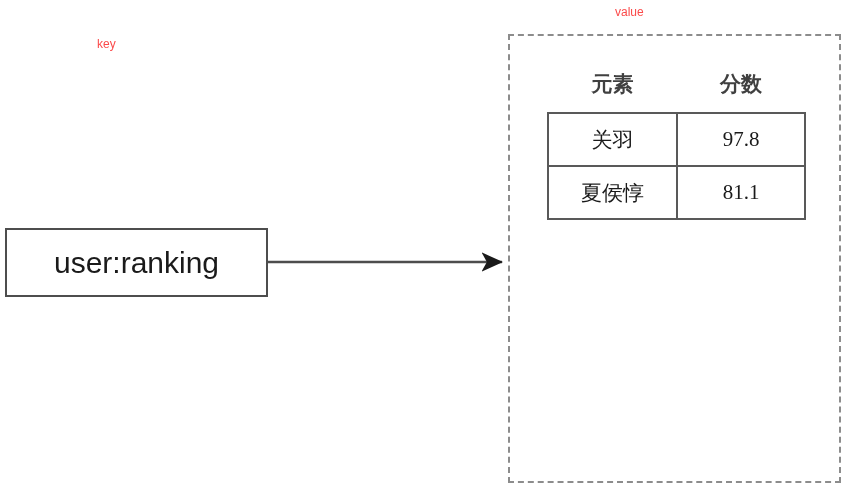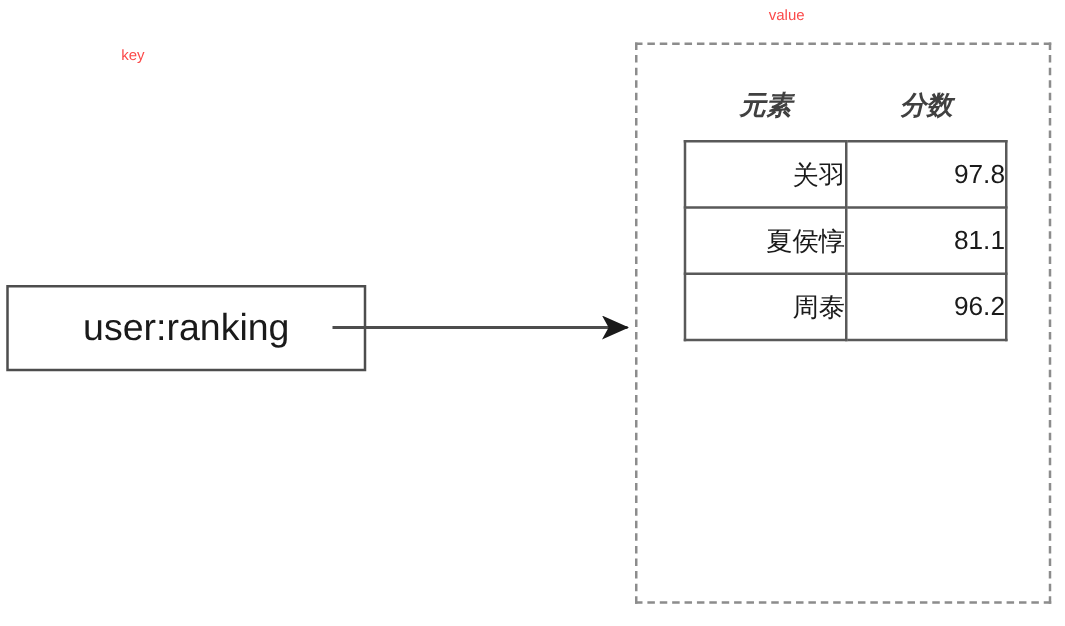--- a/index.html
+++ b/index.html
@@ -28,21 +28,21 @@
     white-space: nowrap;
   }
   #label-key   { left: 58px;  top: 38px; margin-left: 39px; }
   #label-value { left: 615px; top: 6px;  }
 
   
   #key-box {
     position: absolute;
     left: 5px;
     top: 228px;
-    width: 288px;
+    width: 263px;
     height: 69px;
     box-sizing: border-box;
     border: 2px solid #4d4d4d;
     background: #ffffff;
     display: flex;
     align-items: center;
     justify-content: center;
   }
   #key-box-label {
     font-size: 30px;
@@ -87,35 +87,34 @@
 
   #zset-table thead th {
     border: none;
     height: 57px;
     font-size: 21px;
     font-weight: 700;
     color: #404040;
     text-align: center;
     vertical-align: middle;
     padding: 0;
-    font-style: italic;
   }
   #zset-table tbody td {
     border: 2px solid #595959;
     height: 51px;
     font-size: 21px;
     font-weight: 400;
     color: #1a1a1a;
-    text-align: right;
+    text-align: center;
     vertical-align: middle;
     padding: 0;
     background: #ffffff;
   }
   #zset-table tbody td.score {
-    font-family: Liberation Sans, sans-serif;
+    font-family: Liberation Serif, serif;
   }
 </style>
 </head>
 <body>
 
 <div id="canvas">
 
   <div class="annot" id="label-key">key</div>
 
   <div class="annot" id="label-value">value</div>
@@ -148,20 +147,16 @@
     </thead>
     <tbody>
       <tr>
         <td class="member">关羽</td>
         <td class="score">97.8</td>
       </tr>
       <tr>
         <td class="member">夏侯惇</td>
         <td class="score">81.1</td>
       </tr>
-      <tr>
-        <td class="member">周泰</td>
-        <td class="score">96.2</td>
-      </tr>
     </tbody>
   </table>
 
 </div>
 
 </body></html>

